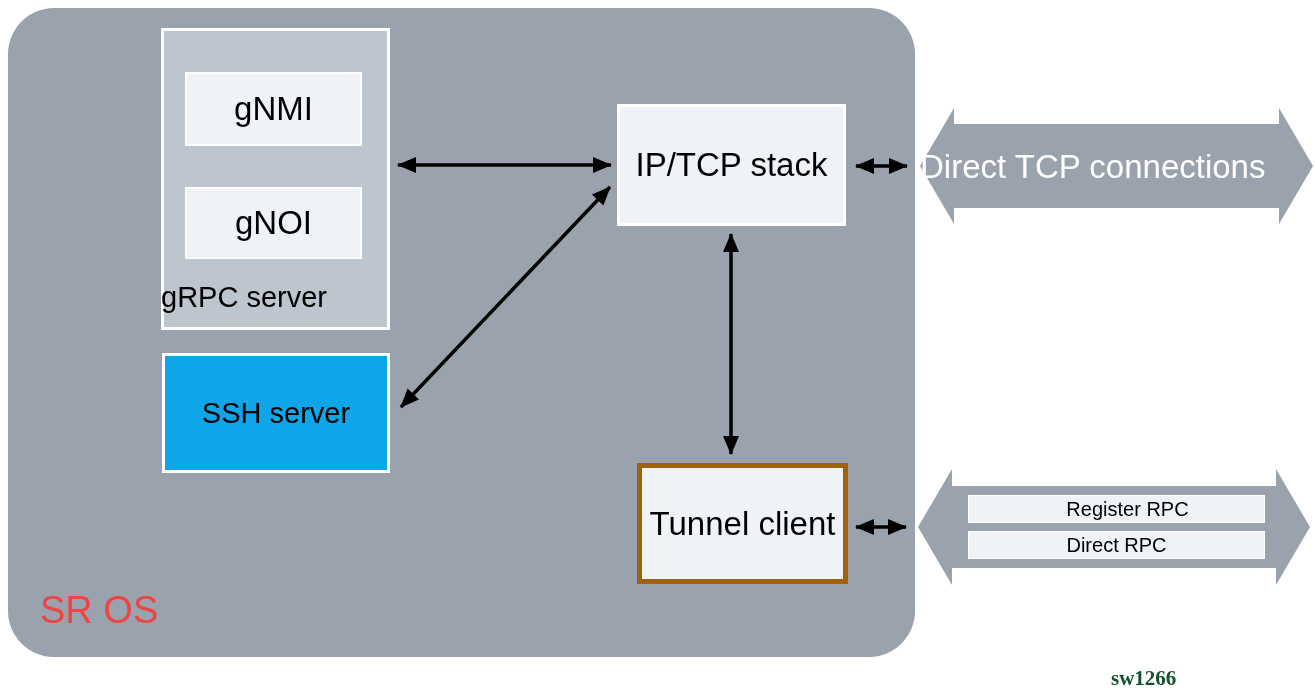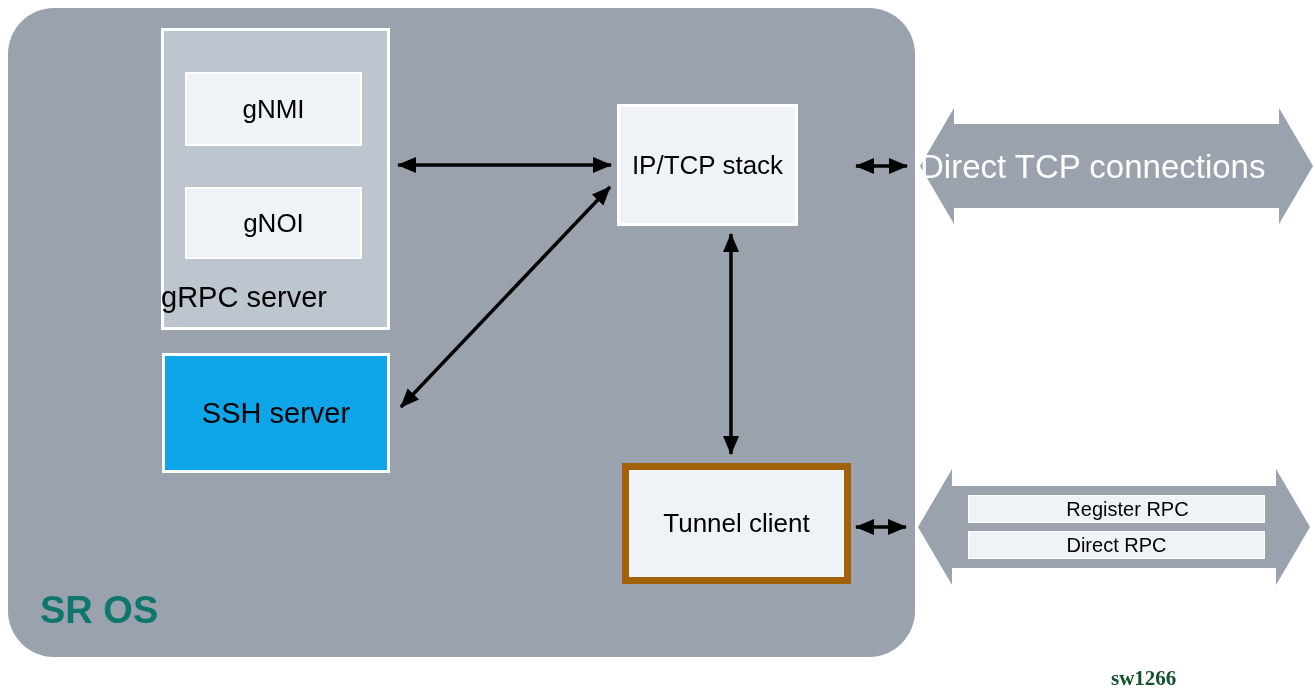--- a/index.html
+++ b/index.html
@@ -20,36 +20,36 @@
   
   .sros-box {
     left: 8px; top: 8px;
     width: 907px; height: 649px;
     background: #99A2AD;
     border-radius: 46px;
   }
   .sros-label {
     left: 40px; top: 588px;
     width: 300px; height: 44px;
-    font-size: 38px; font-weight: bold; color: #0f766e;
+    font-size: 38px; font-weight: normal; color: #ef4444;
     line-height: 44px;
   }
 
   
   .grpc-box {
     left: 161px; top: 28px;
     width: 229px; height: 302px;
     background: #BDC6CF;
     border: 3px solid #ffffff;
   }
   .node {
     background: #EFF3F7;
     border: 2px solid #ffffff;
     display: flex; align-items: center; justify-content: center;
-    font-size: 26px; color: #000;
+    font-size: 33px; color: #000;
   }
   .gnmi-box  { left: 185px; top: 72px;  width: 177px; height: 74px; }
   .gnoi-box  { left: 185px; top: 187px; width: 177px; height: 72px; justify-content: center; }
   .grpc-label {
     left: 161px; top: 279px;
     width: 229px; height: 36px;
     text-align: left; font-size: 29px; color: #000;
     line-height: 36px;
   }
 
@@ -59,27 +59,27 @@
     width: 228px; height: 120px;
     background: #0ea5e9;
     border: 3px solid #ffffff;
     display: flex; align-items: center; justify-content: center;
     font-size: 29px; color: #000;
   }
 
   
   .iptcp-box {
     left: 617px; top: 104px;
-    width: 181px; height: 122px;
+    width: 229px; height: 122px;
     border: 3px solid #ffffff;
   }
   .tunnel-box {
-    left: 622px; top: 463px;
-    width: 229px; height: 121px;
-    border: 7px solid #a16207;
+    left: 637px; top: 463px;
+    width: 211px; height: 121px;
+    border: 5px solid #a16207;
   }
 
   
   .overlay {
     left: 0; top: 0; width: 1315px; height: 693px;
     pointer-events: none;
     z-index: 5;
   }
 
   

